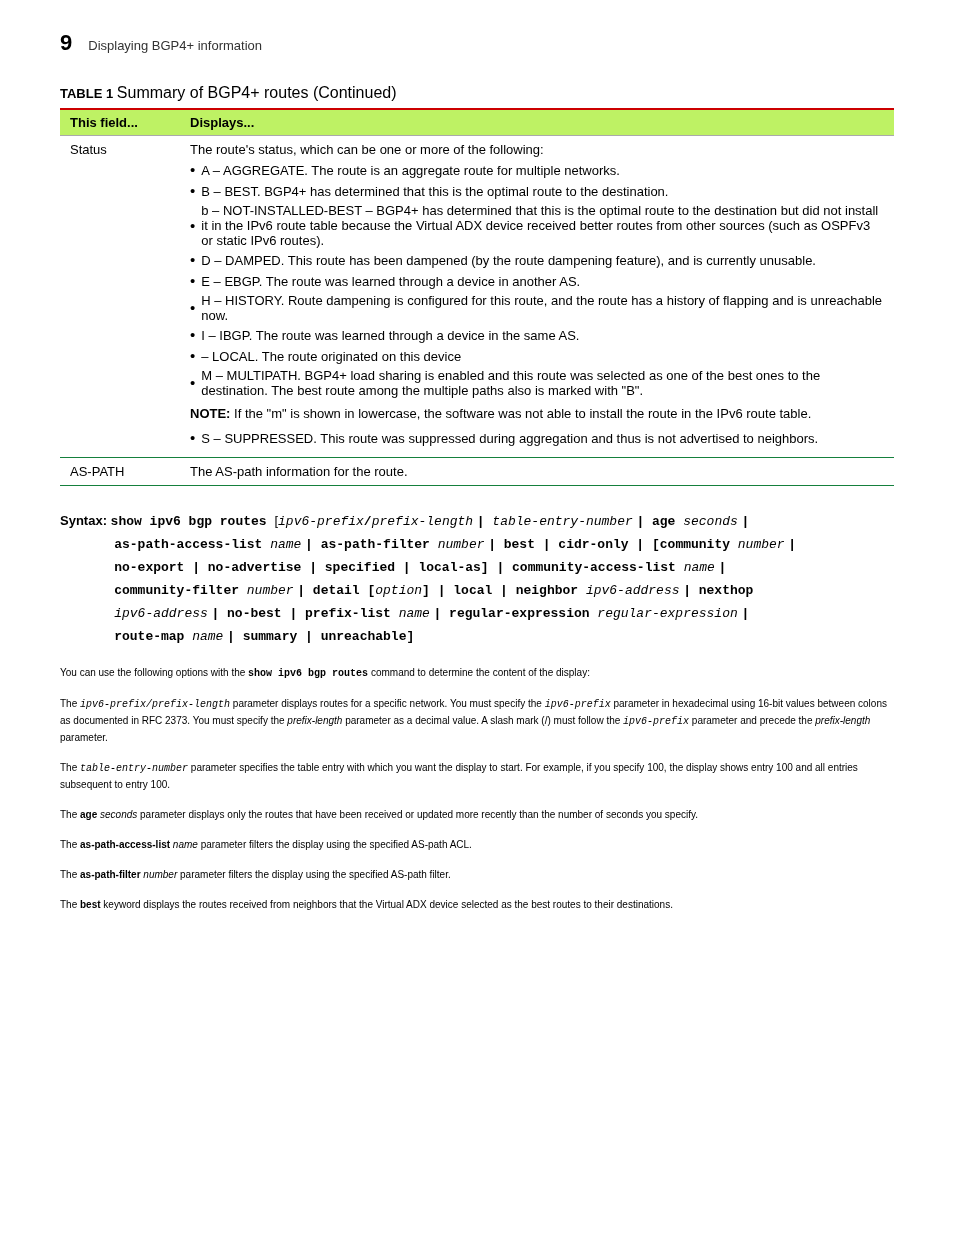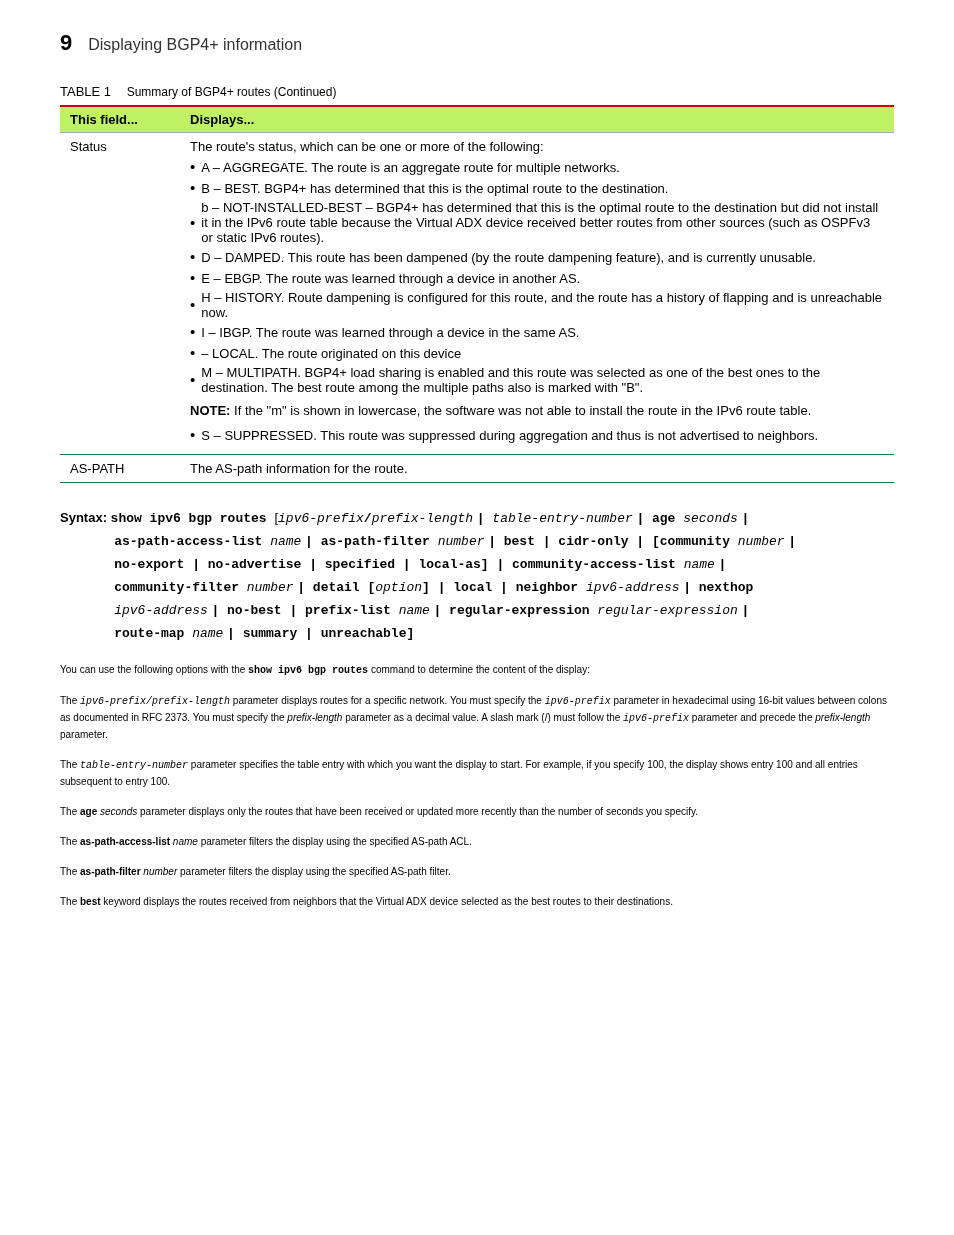--- a/index.html
+++ b/index.html
@@ -19,37 +19,37 @@
       gap: 16px;
       margin-bottom: 28px;
     }
 
     .page-number {
       font-size: 22px;
       font-weight: bold;
     }
 
     .page-title {
-      font-size: 16px;
+      font-size: 13px;
       color: #333;
     }
 
     
     .table-label {
       margin-bottom: 6px;
     }
 
     .table-label-text {
-      font-weight: normal;
+      font-weight: bold;
       font-size: 13px;
     }
 
     .table-label-title {
-      font-size: 12px;
-      margin-left: 12px;
+      font-size: 16px;
+      margin-left: 0;
     }
 
     table.main-table {
       width: 100%;
       border-collapse: collapse;
       margin-bottom: 24px;
     }
 
     table.main-table thead tr {
       background: #bef264;

